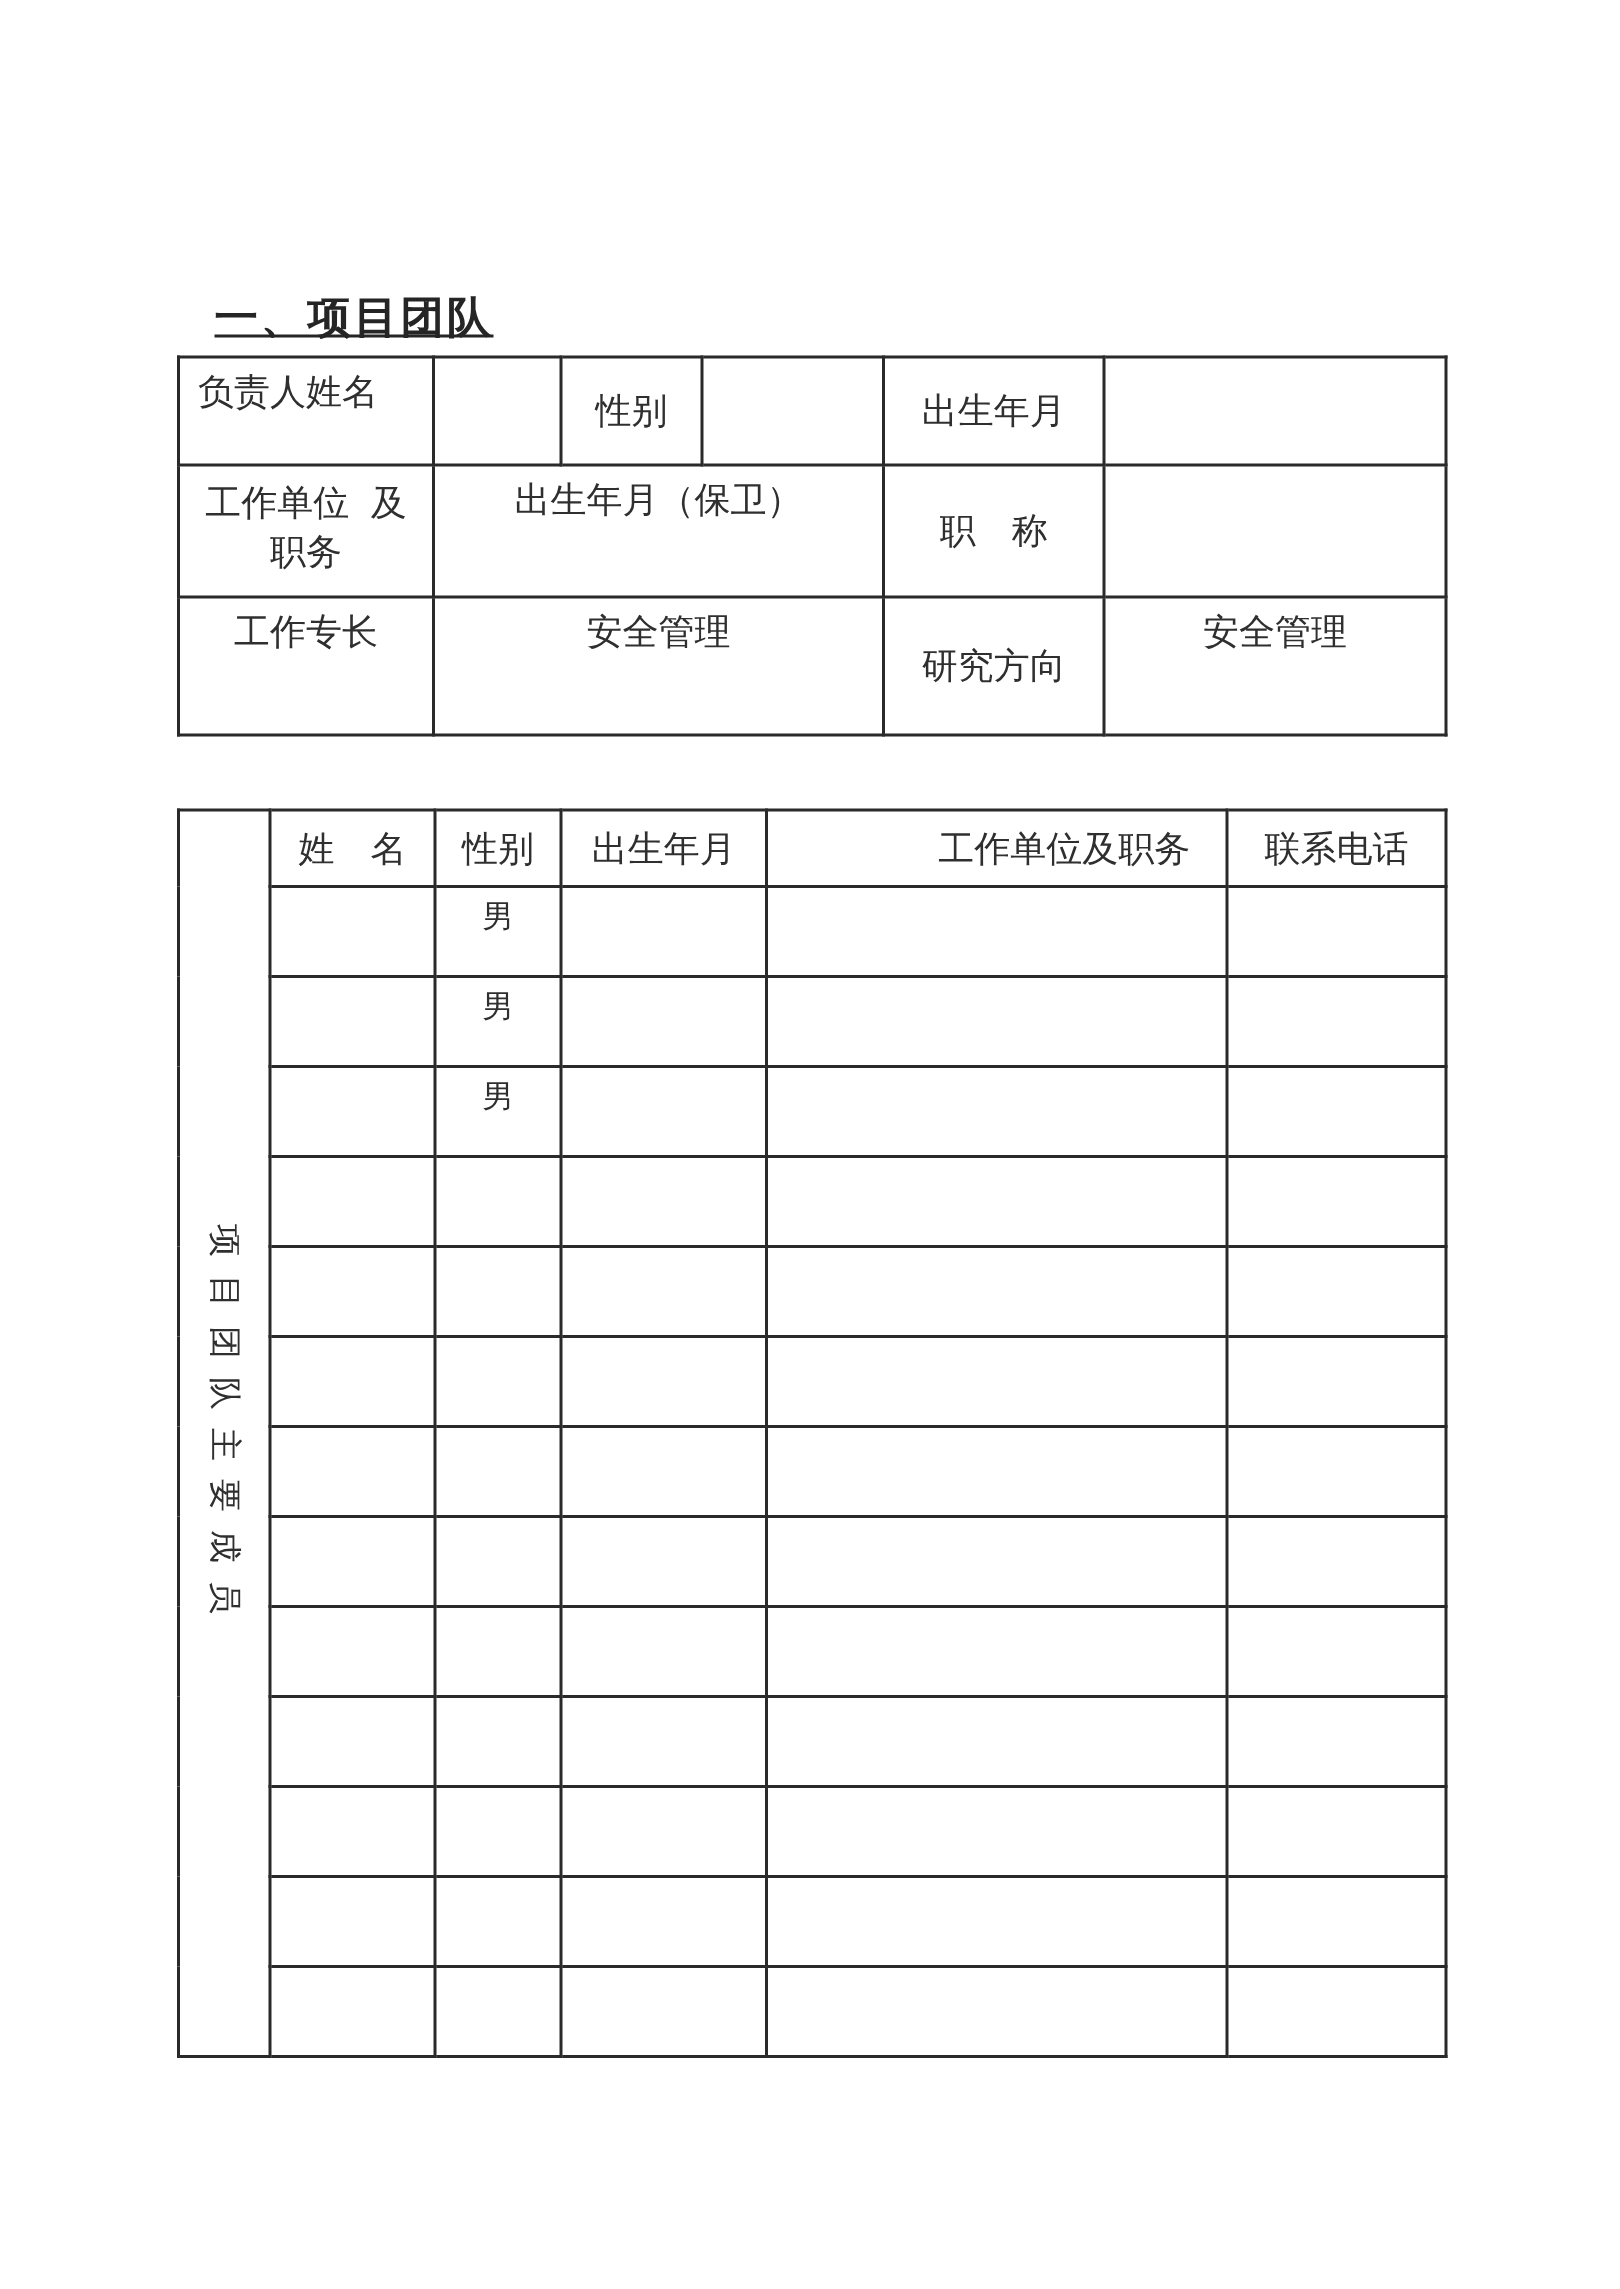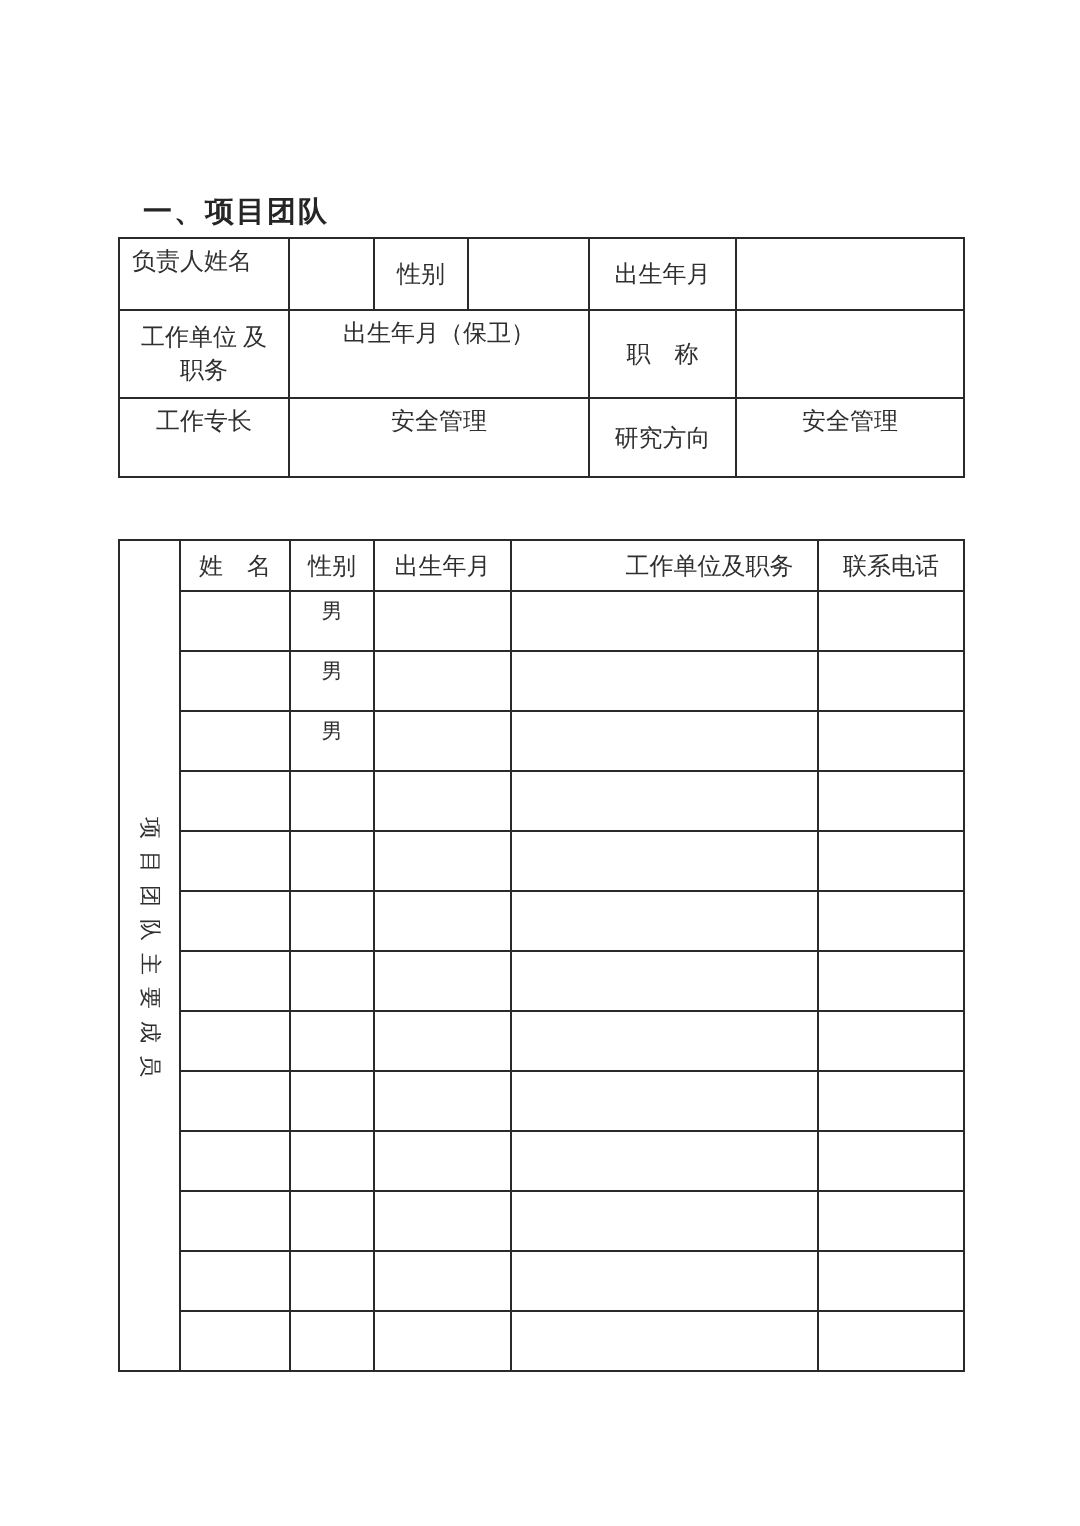--- a/index.html
+++ b/index.html
@@ -17,39 +17,41 @@
   }
   .doc-title {
     position: absolute;
     left: 143px;
     top: 192px;
     font-size: 29px;
     font-weight: 700;
     letter-spacing: 2px;
     color: #252525;
     white-space: nowrap;
+    text-decoration: underline;
   }
   table {
     border-collapse: collapse;
     table-layout: fixed;
   }
   
   .info-table {
     position: absolute;
     left: 118px;
     top: 237px;
     width: 845px;
   }
   .info-table td {
     border: 2px solid #2a2a2a;
     font-size: 24px;
     text-align: center;
     vertical-align: middle;
     padding: 0;
     overflow: hidden;
+    font-family: Liberation Mono, monospace;
   }
   .va-t { vertical-align: top !important; padding-top: 6px !important; }
   .name-label-cell {
     text-align: left !important;
     padding-left: 12px !important;
   }
   .two-line { line-height: 33px; }
   
   .member-table {
     position: absolute;
@@ -116,21 +118,21 @@
       </tr>
       <tr style="height:88px">
         <td class="two-line">
           <div>工作单位 及</div>
           <div>职务</div>
         </td>
         <td colspan="3" class="va-t">出生年月（保卫）</td>
         <td>职　称</td>
         <td></td>
       </tr>
-      <tr style="height:79px">
+      <tr style="height:92px">
         <td class="va-t">工作专长</td>
         <td colspan="3" class="va-t">安全管理</td>
         <td>研究方向</td>
         <td class="va-t">安全管理</td>
       </tr>
     </tbody>
   </table>
 
   <table class="member-table">
     <colgroup>

